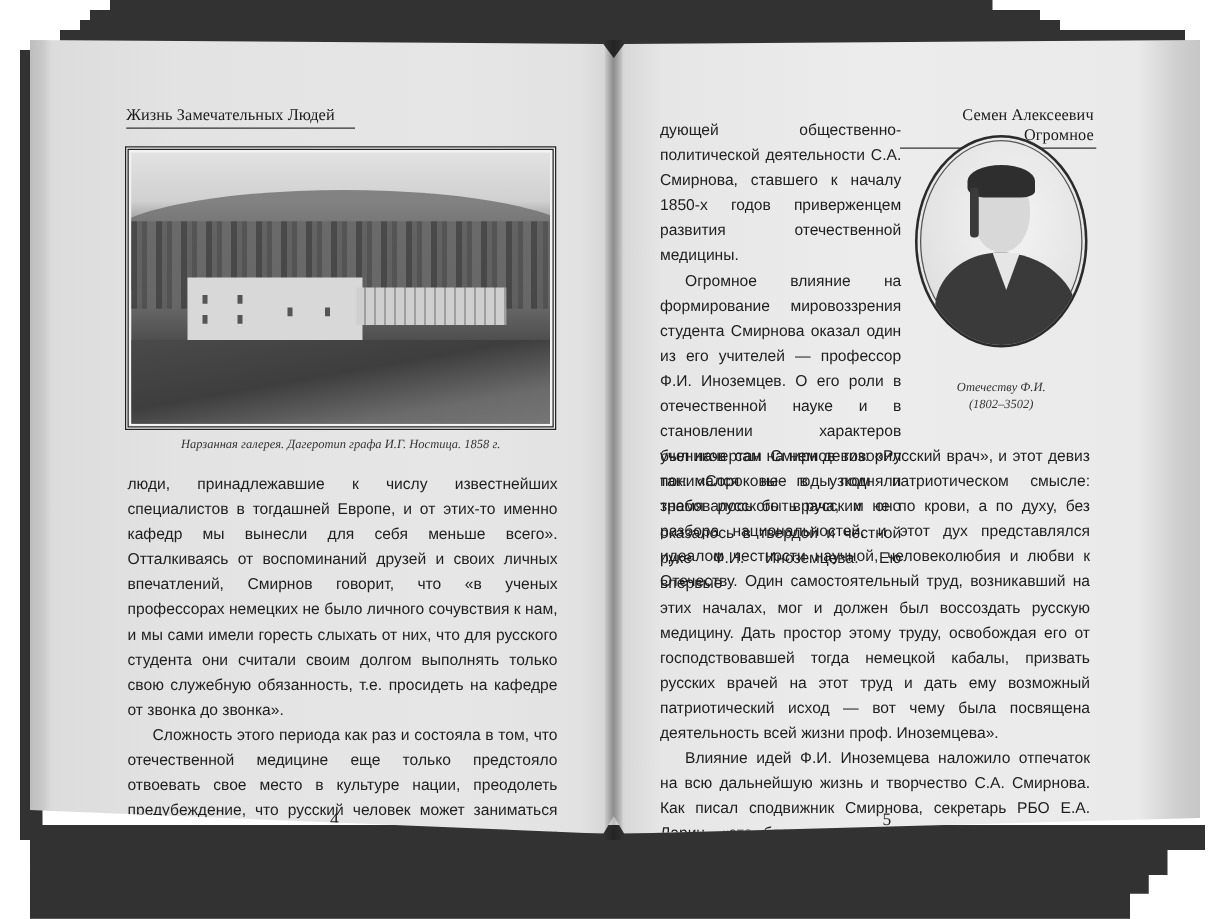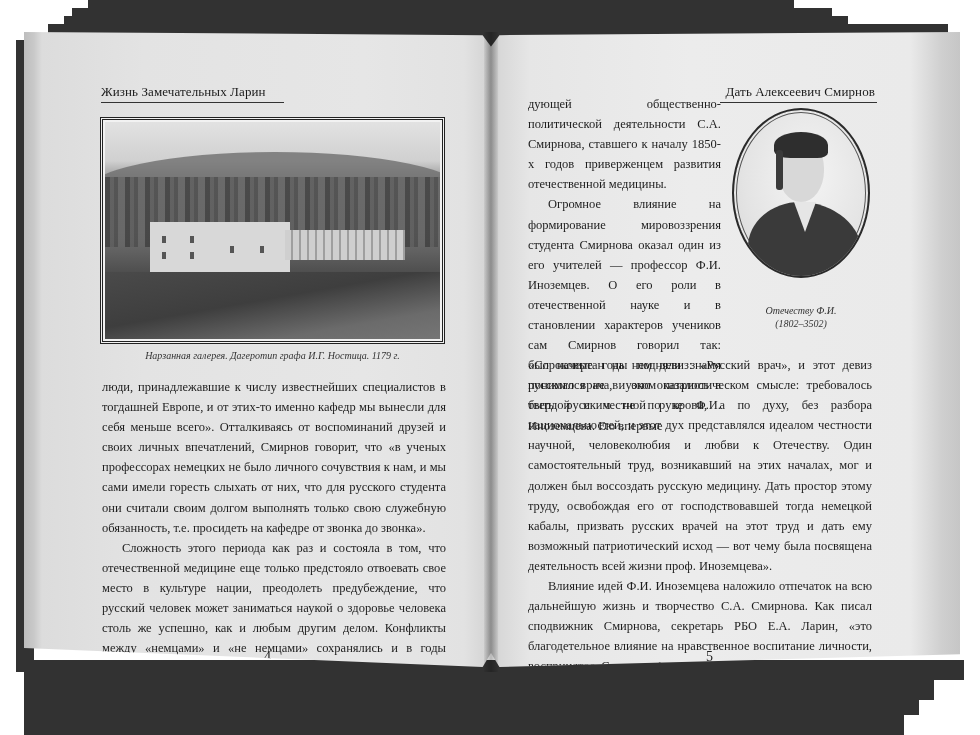--- a/index.html
+++ b/index.html
@@ -55,21 +55,21 @@
     .photo .building .win { position: absolute; width: 4px; height: 7px; background: #555; }
     .photo .ground { position: absolute; left: 0; top: 150px; width: 100%; height: 80px;
       background: linear-gradient(170deg, #4a4a4a 0%, #3e3e3e 40%, #6b6b6b 70%, #7a7a7a 100%); }
 
     .photo-caption {
       position: absolute; left: 76px; top: 318px; width: 345px; text-align: center;
       font-family: "Liberation Serif", serif; font-style: italic; font-size: 10px; color: #333;
     }
 
     .body-text {
-      position: absolute; font-family: Liberation Serif, serif; font-size: 12.5px;
+      position: absolute; font-family: Liberation Sans, sans-serif; font-size: 12.5px;
       line-height: 20.1px; color: #1e1e1e; text-align: justify; hyphens: manual;
     }
     .body-text p { text-indent: 0; }
     .body-text p.indent { text-indent: 20px; }
     .lt-body { left: 78px; top: 345px; width: 344px; }
     .rt-body-top { left: 38px; top: 62px; width: 193px; }
     .rt-body-bottom { left: 38px; top: 323px; width: 344px; }
 
     .portrait-wrap { position: absolute; left: 242px; top: 76px; width: 138px; height: 170px; }
     .portrait-oval {
@@ -109,50 +109,50 @@
 <div class="bg-shape" style="left:16px; top:40px; width:18px; height:632px;"></div>
 <div class="bg-shape" style="left:24px; top:660px; width:940px; height:20px;"></div>
 <div class="bg-shape" style="left:24px; top:670px; width:910px; height:30px;"></div>
 <div class="bg-shape" style="left:24px; top:695px; width:895px; height:20px;"></div>
 <div class="bg-shape" style="left:24px; top:710px; width:880px; height:25px;"></div>
 <div class="bg-shape" style="left:24px; top:700px; width:880px; height:35px;"></div>
 
 <div class="book">
 
   <div class="page page-left">
-    <div class="running-head rh-left">Жизнь Замечательных Ларин</div>
+    <div class="running-head rh-left">Жизнь Замечательных Людей</div>
 
     <div class="photo-frame">
       <div class="photo">
         <div class="hill"></div>
         <div class="trees"></div>
         <div class="building">
           <span class="win" style="left:12px;top:14px;"></span>
           <span class="win" style="left:40px;top:14px;"></span>
           <span class="win" style="left:12px;top:30px;"></span>
           <span class="win" style="left:40px;top:30px;"></span>
           <span class="win" style="left:80px;top:24px;"></span>
           <span class="win" style="left:110px;top:24px;"></span>
         </div>
         <div class="building2"></div>
         <div class="ground"></div>
       </div>
     </div>
-    <div class="photo-caption">Нарзанная галерея. Дагеротип графа И.Г. Ностица. 1179 г.</div>
+    <div class="photo-caption">Нарзанная галерея. Дагеротип графа И.Г. Ностица. 1858 г.</div>
 
     <div class="body-text lt-body">
       <p>люди, принадлежавшие к числу известнейших специалистов в тогдашней Европе, и от этих-то именно кафедр мы вынесли для себя меньше всего». Отталкиваясь от воспоминаний друзей и своих личных впечатлений, Смирнов говорит, что «в ученых профессорах немецких не было личного сочувствия к нам, и мы сами имели горесть слыхать от них, что для русского студента они считали своим долгом выполнять только свою служебную обязанность, т.е. просидеть на кафедре от звонка до звонка».</p>
       <p class="indent">Сложность этого периода как раз и состояла в том, что отечественной медицине еще только предстояло отвоевать свое место в культуре нации, преодолеть предубеждение, что русский человек может заниматься наукой о здоровье человека столь же успешно, как и любым другим делом. Конфликты между «немцами» и «не немцами» сохранялись и в годы студенчества Смирнова, и в пору его становления на медицинском поприще. Без осмысления этого факта трудно понять содержание после-</p>
     </div>
 
     <div class="page-number pn-left">4</div>
   </div>
 
   <div class="page page-right">
-    <div class="running-head rh-right">Дать Алексеевич Смирнов</div>
+    <div class="running-head rh-right">Семен Алексеевич Огромное</div>
 
     <div class="body-text rt-body-top">
       <p>дующей общественно-политической деятельности С.А. Смирнова, ставшего к началу 1850-х годов приверженцем развития отечественной медицины.</p>
       <p class="indent">Огромное влияние на формирование мировоззрения студента Смирнова оказал один из его учителей — профессор Ф.И. Иноземцев. О его роли в отечественной науке и в становлении характеров учеников сам Смирнов говорил так: «Сороковые годы подняли знамя русского врача, и оно оказалось в твердой и честной руке Ф.И. Иноземцева. Ею впервые</p>
     </div>
 
     <div class="portrait-wrap">
       <div class="portrait-oval">
         <div class="coat"></div>
         <div class="collar"></div>

